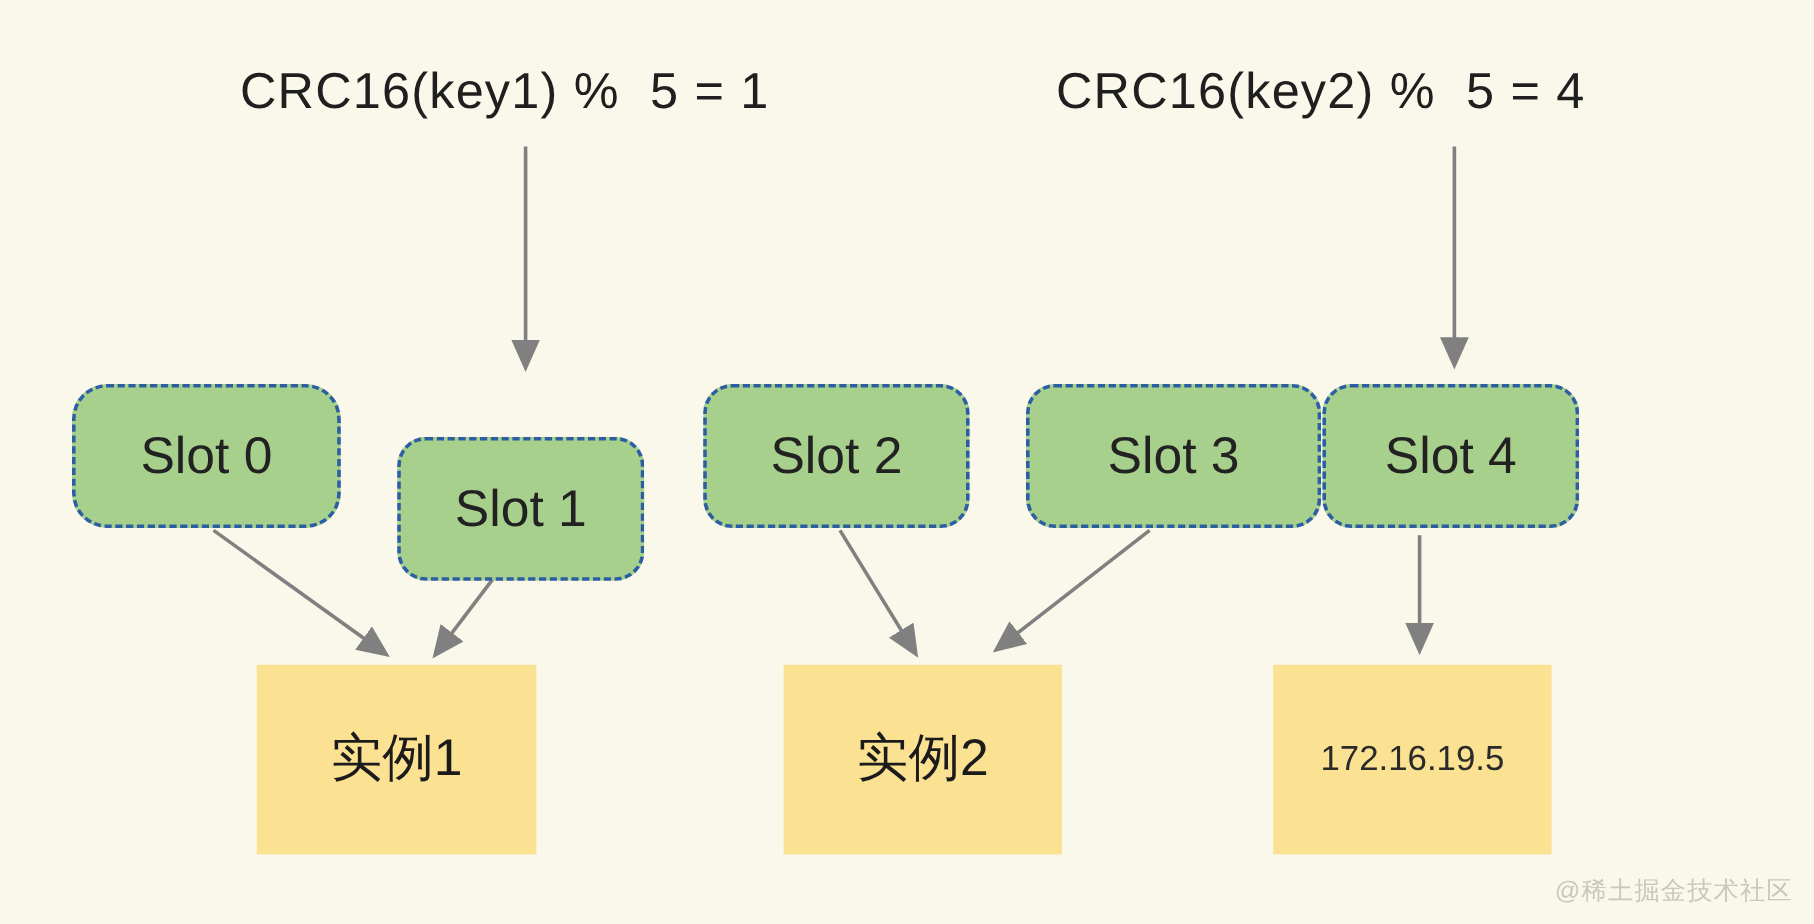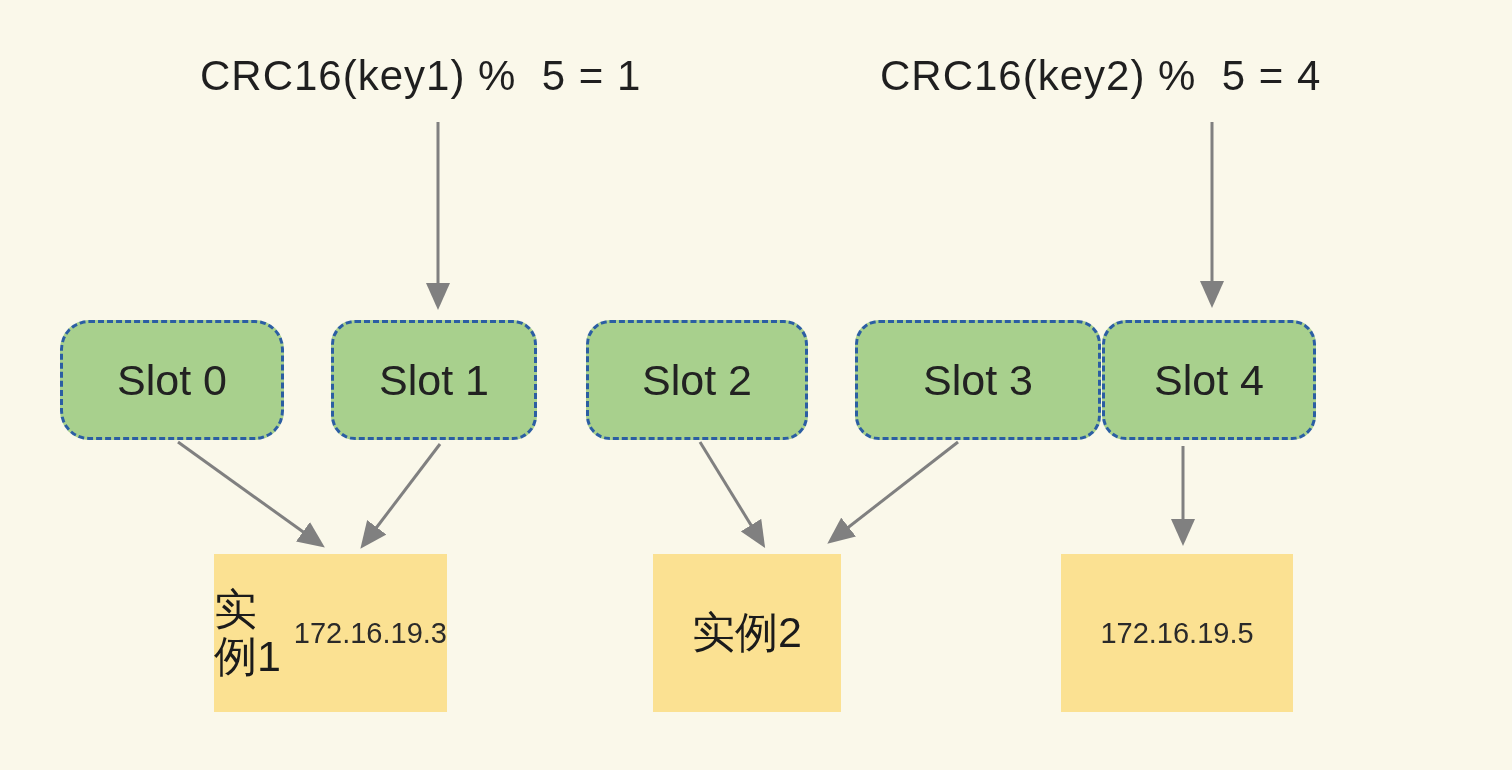--- a/index.html
+++ b/index.html
@@ -41,33 +41,33 @@
     position:absolute;
     top:320px;height:120px;
     background:var(--slot-fill);
     border:3px dashed var(--slot-border);
     border-radius:24px;
     display:flex;align-items:center;justify-content:center;
     font-size:43px;
     color:#222;
   }
   .slot.s0{left:60px;width:224px;border-radius:29px;}
-  .slot.s1{left:331px;width:206px;}
+  .slot.s1{left:331px;width:206px;margin-top:44px;}
   .slot.s2{left:586px;width:222px;}
   .slot.s3{left:855px;width:246px;}
   .slot.s4{left:1102px;width:214px;}
   .instance{
     position:absolute;
     top:554px;height:158px;
     background:var(--instance-fill);
     display:flex;flex-direction:row;align-items:center;justify-content:center;
     gap:4px;
   }
   .instance.i1{left:214px;width:233px;}
-  .instance.i2{left:653px;width:188px;text-align:center;}
+  .instance.i2{left:653px;width:232px;text-align:center;}
   .instance.i3{left:1061px;width:232px;}
   .instance .name{font-size:43px;line-height:1.1;color:#1b1b1b;}
   .instance .ip{font-size:29px;color:#2a2a2a;}
   .watermark{
     position:absolute;
     right:18px;bottom:14px;
     font-size:21px;
     color:var(--watermark);
     letter-spacing:1px;
   }
@@ -106,23 +106,23 @@
   </div>
   <div class="slot s3">
     <span>Slot 3</span>
   </div>
   <div class="slot s4">
     <span>Slot 4</span>
   </div>
 
   <div class="instance i1">
     <div class="name">实例1</div>
-    <div class="ip">172.16.19.3</div>
   </div>
   <div class="instance i2">
     <div class="name">实例2</div>
   </div>
   <div class="instance i3">
     <div class="ip">172.16.19.5</div>
   </div>
 
+  <div class="watermark">@稀土掘金技术社区</div>
 
 </div>
 
 </body></html>

